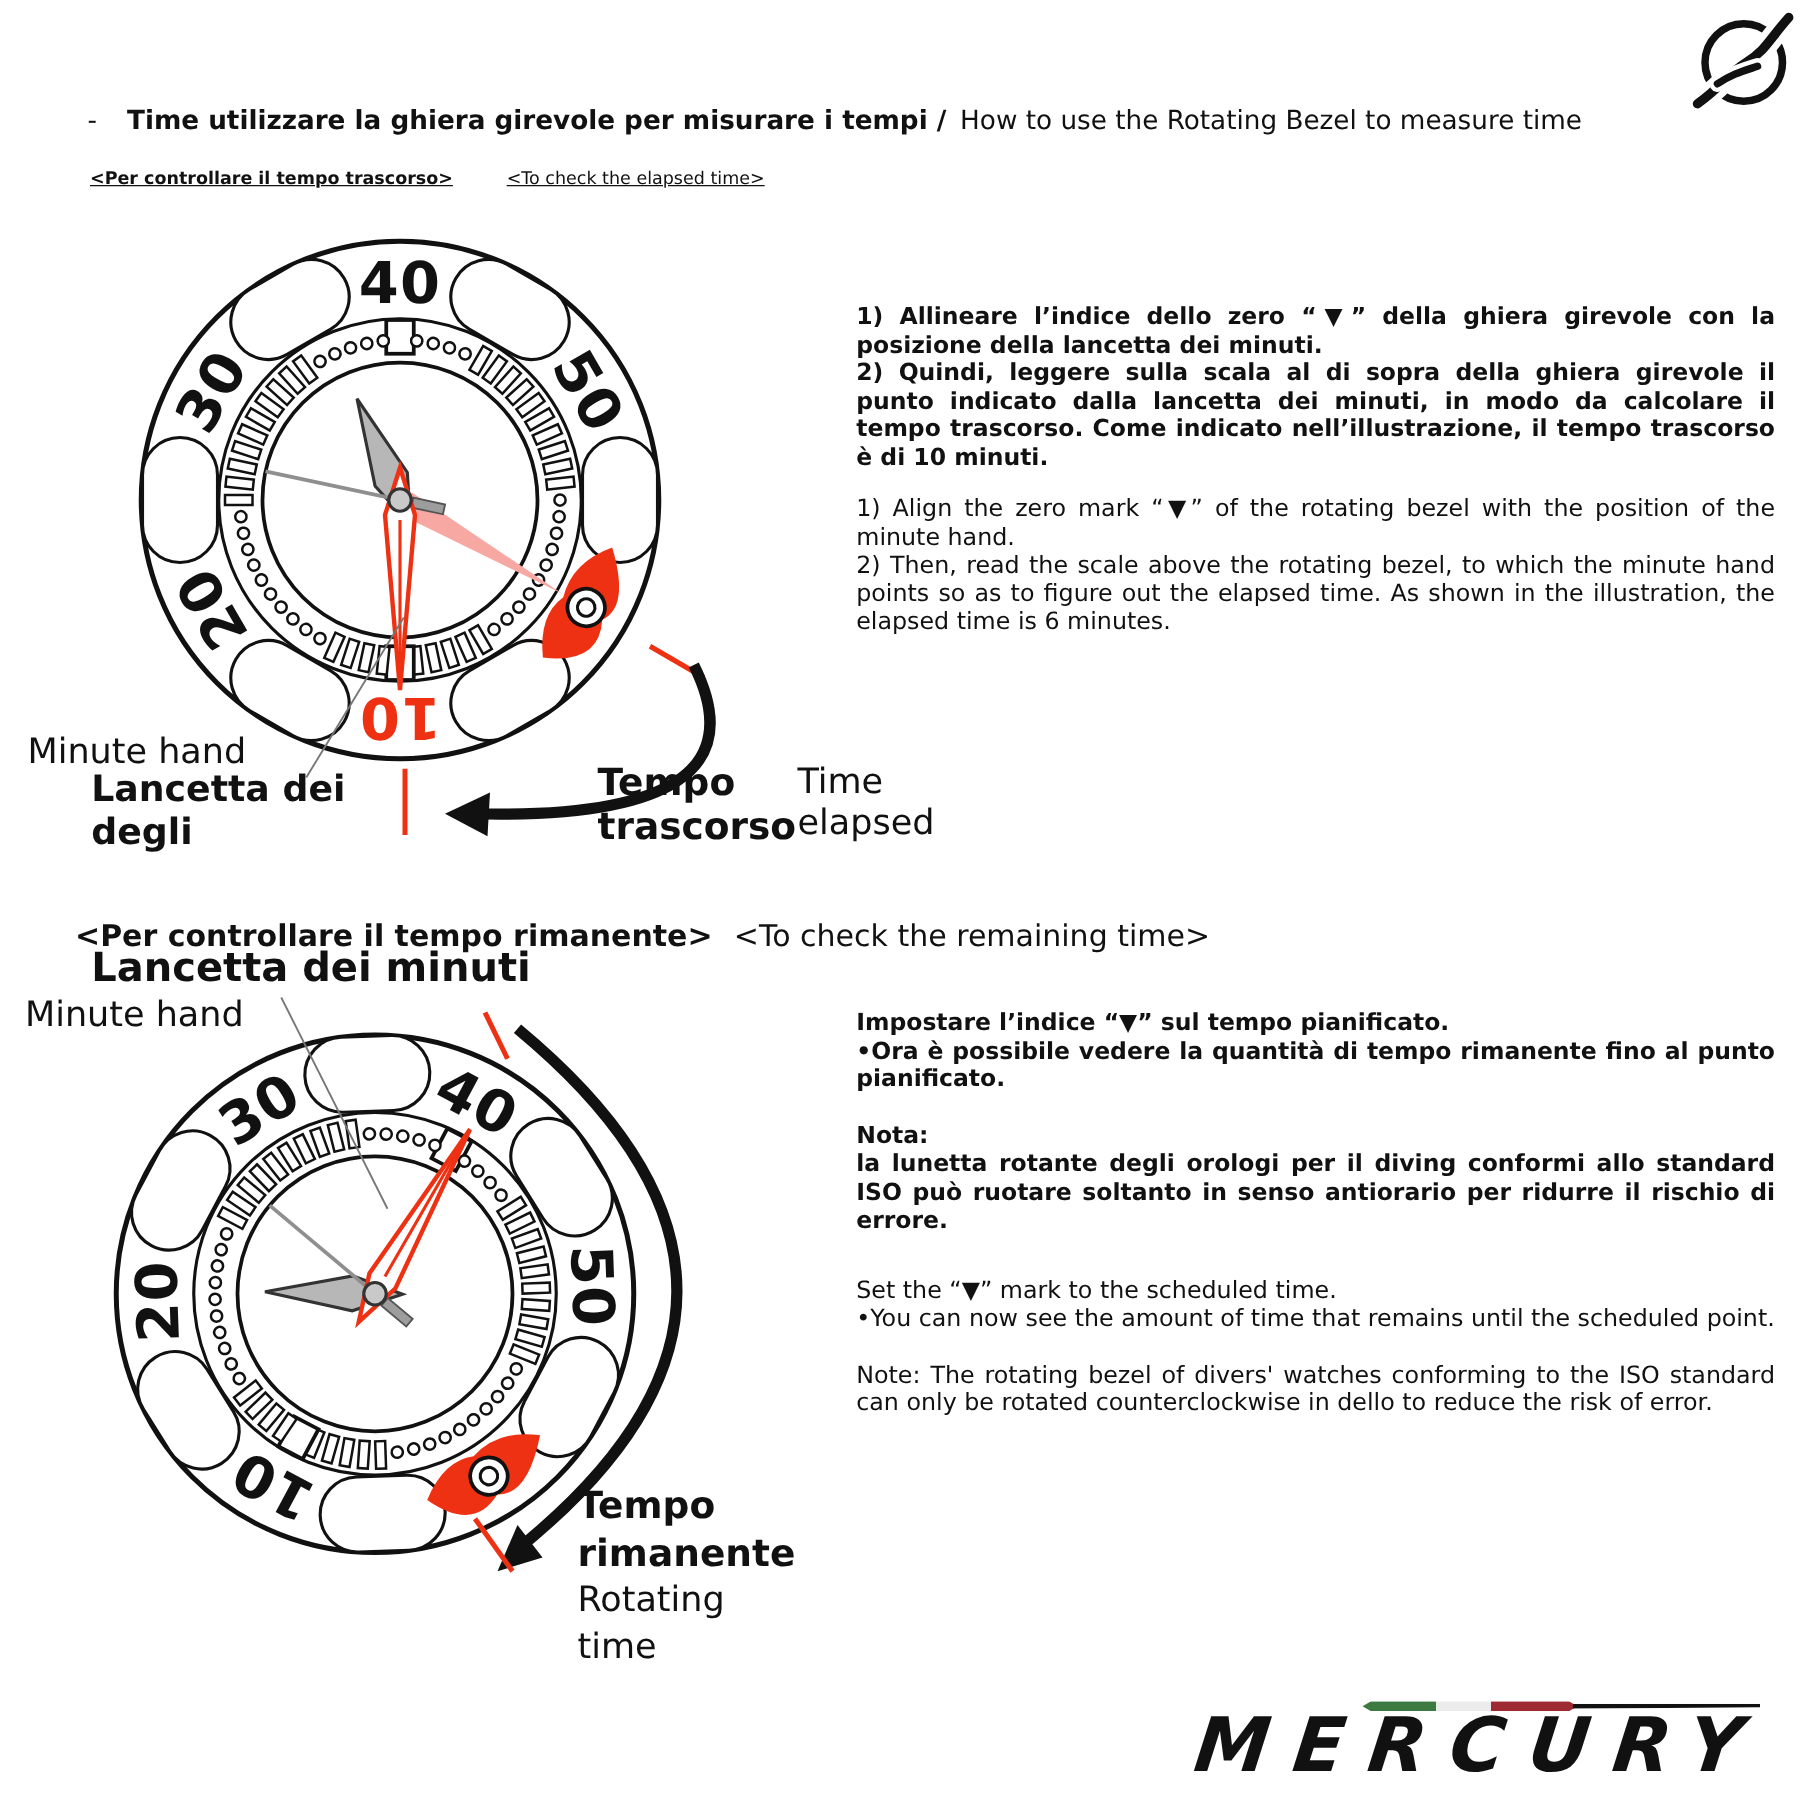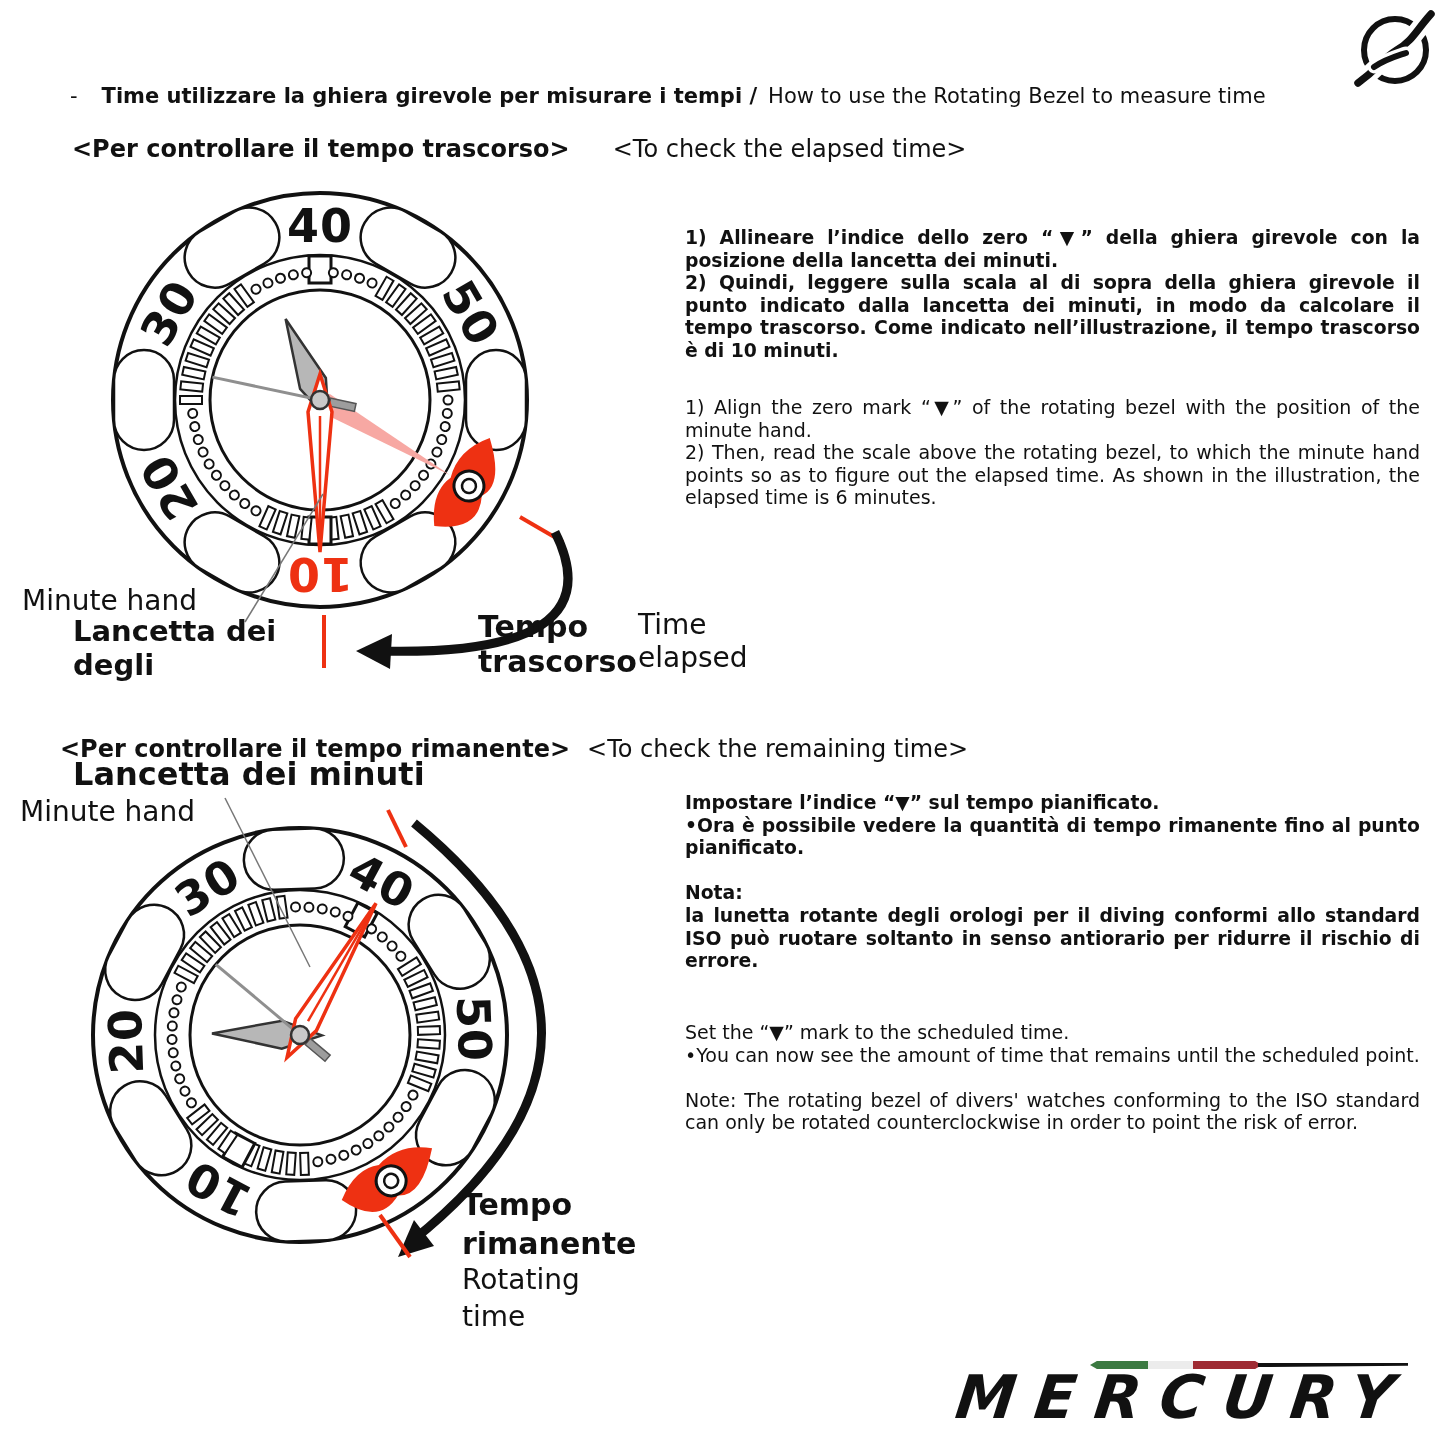--- a/index.html
+++ b/index.html
@@ -5,29 +5,29 @@
   html,body{margin:0;padding:0;background:#fff;}
   #canvas{position:relative;width:1445px;height:1445px;background:#fff;
           font-family:"DejaVu Sans",sans-serif;color:#111;overflow:hidden;}
   .abs{position:absolute;}
   
   .title-row{position:absolute;left:70px;top:84px;font-size:21px;display:flex;align-items:baseline;}
   .title-dash{margin-right:24px;}
   .title-it{font-weight:bold;margin-right:11px;white-space:nowrap;}
   .title-en{white-space:nowrap;}
   .h-row{position:absolute;display:flex;align-items:baseline;}
-  .h1-row{left:72px;top:135px;font-size:24px;}
+  .h1-row{left:72px;top:135px;font-size:14px;text-decoration:underline;}
   .h2-row{left:60px;top:735px;font-size:24px;}
   .h-it{font-weight:bold;white-space:nowrap;}
   .h1-row .h-en{margin-left:43px;white-space:nowrap;}
   .h2-row .h-en{margin-left:17px;white-space:nowrap;}
   
   .txt{position:absolute;left:685px;width:735px;text-align:justify;
        line-height:22.6px;white-space:pre-line;}
-  .txt.it{font-weight:bold;font-size:18.8px;}
+  .txt.it{font-weight:bold;font-size:18.8px;margin-top:16px;}
   .txt.en{font-size:19px;}
   #it1{top:227px;} #en1{top:396px;} #it2{top:792px;} #en2{top:1021px;}
   
   .lab{position:absolute;white-space:pre-line;line-height:1.17;}
   .b{font-weight:bold;}
   #lab-mh1-en{left:22px;top:585px;font-size:28px;}
   #lab-mh1-it{left:73px;top:615px;font-size:29px;}
   #lab-el-it{left:478px;top:609px;font-size:30px;}
   #lab-el-en{left:638px;top:609px;font-size:28px;}
   #lab-mh2-it{left:73px;top:756px;font-size:32px;}
@@ -302,21 +302,21 @@
 time</div>
 
   <div class="txt it" id="it2">Impostare l’indice “▼” sul tempo pianificato.
 •Ora è possibile vedere la quantità di tempo rimanente fino al punto pianificato.
 
 Nota:
 la lunetta rotante degli orologi per il diving conformi allo standard ISO può ruotare soltanto in senso antiorario per ridurre il rischio di errore.</div>
   <div class="txt en" id="en2">Set the “▼” mark to the scheduled time.
 •You can now see the amount of time that remains until the scheduled point.
 
-Note: The rotating bezel of divers' watches conforming to the ISO standard can only be rotated counterclockwise in order to point the risk of error.</div>
+Note: The rotating bezel of divers' watches conforming to the ISO standard can only be rotated counterclockwise in dello to reduce the risk of error.</div>
 
   <div id="mercury">
     <div id="flag-stripe"></div>
     <div id="stripe-tail"></div>
     <div id="mercury-text">MERCURY</div>
   </div>
 
 </div>
 
 </body></html>

